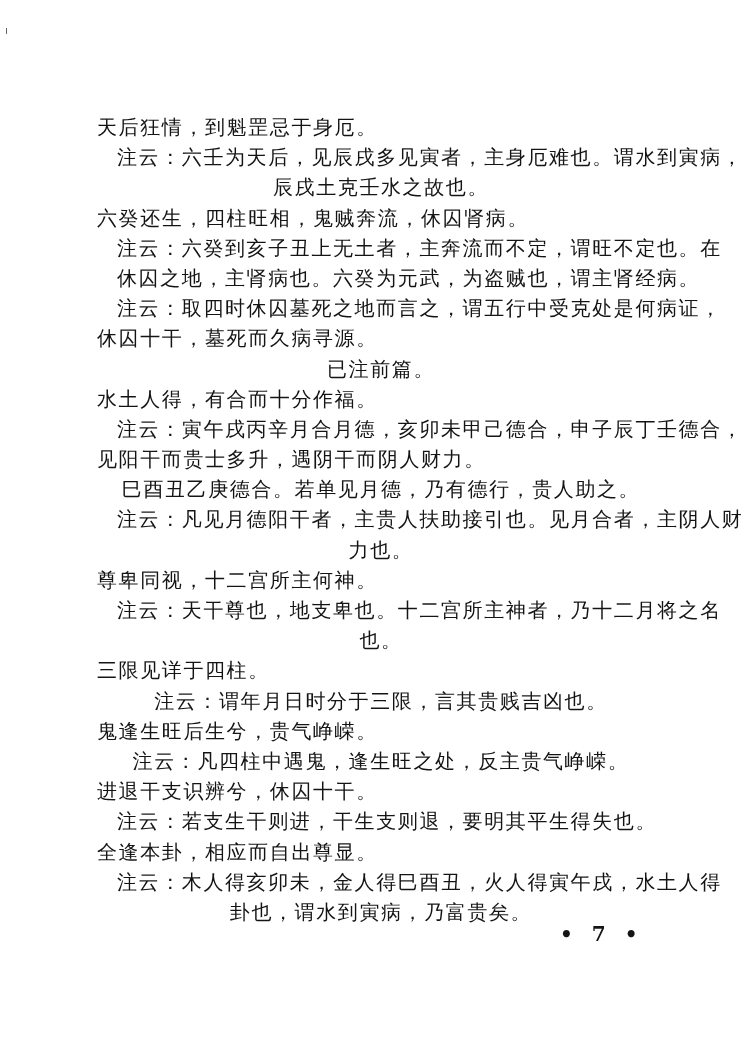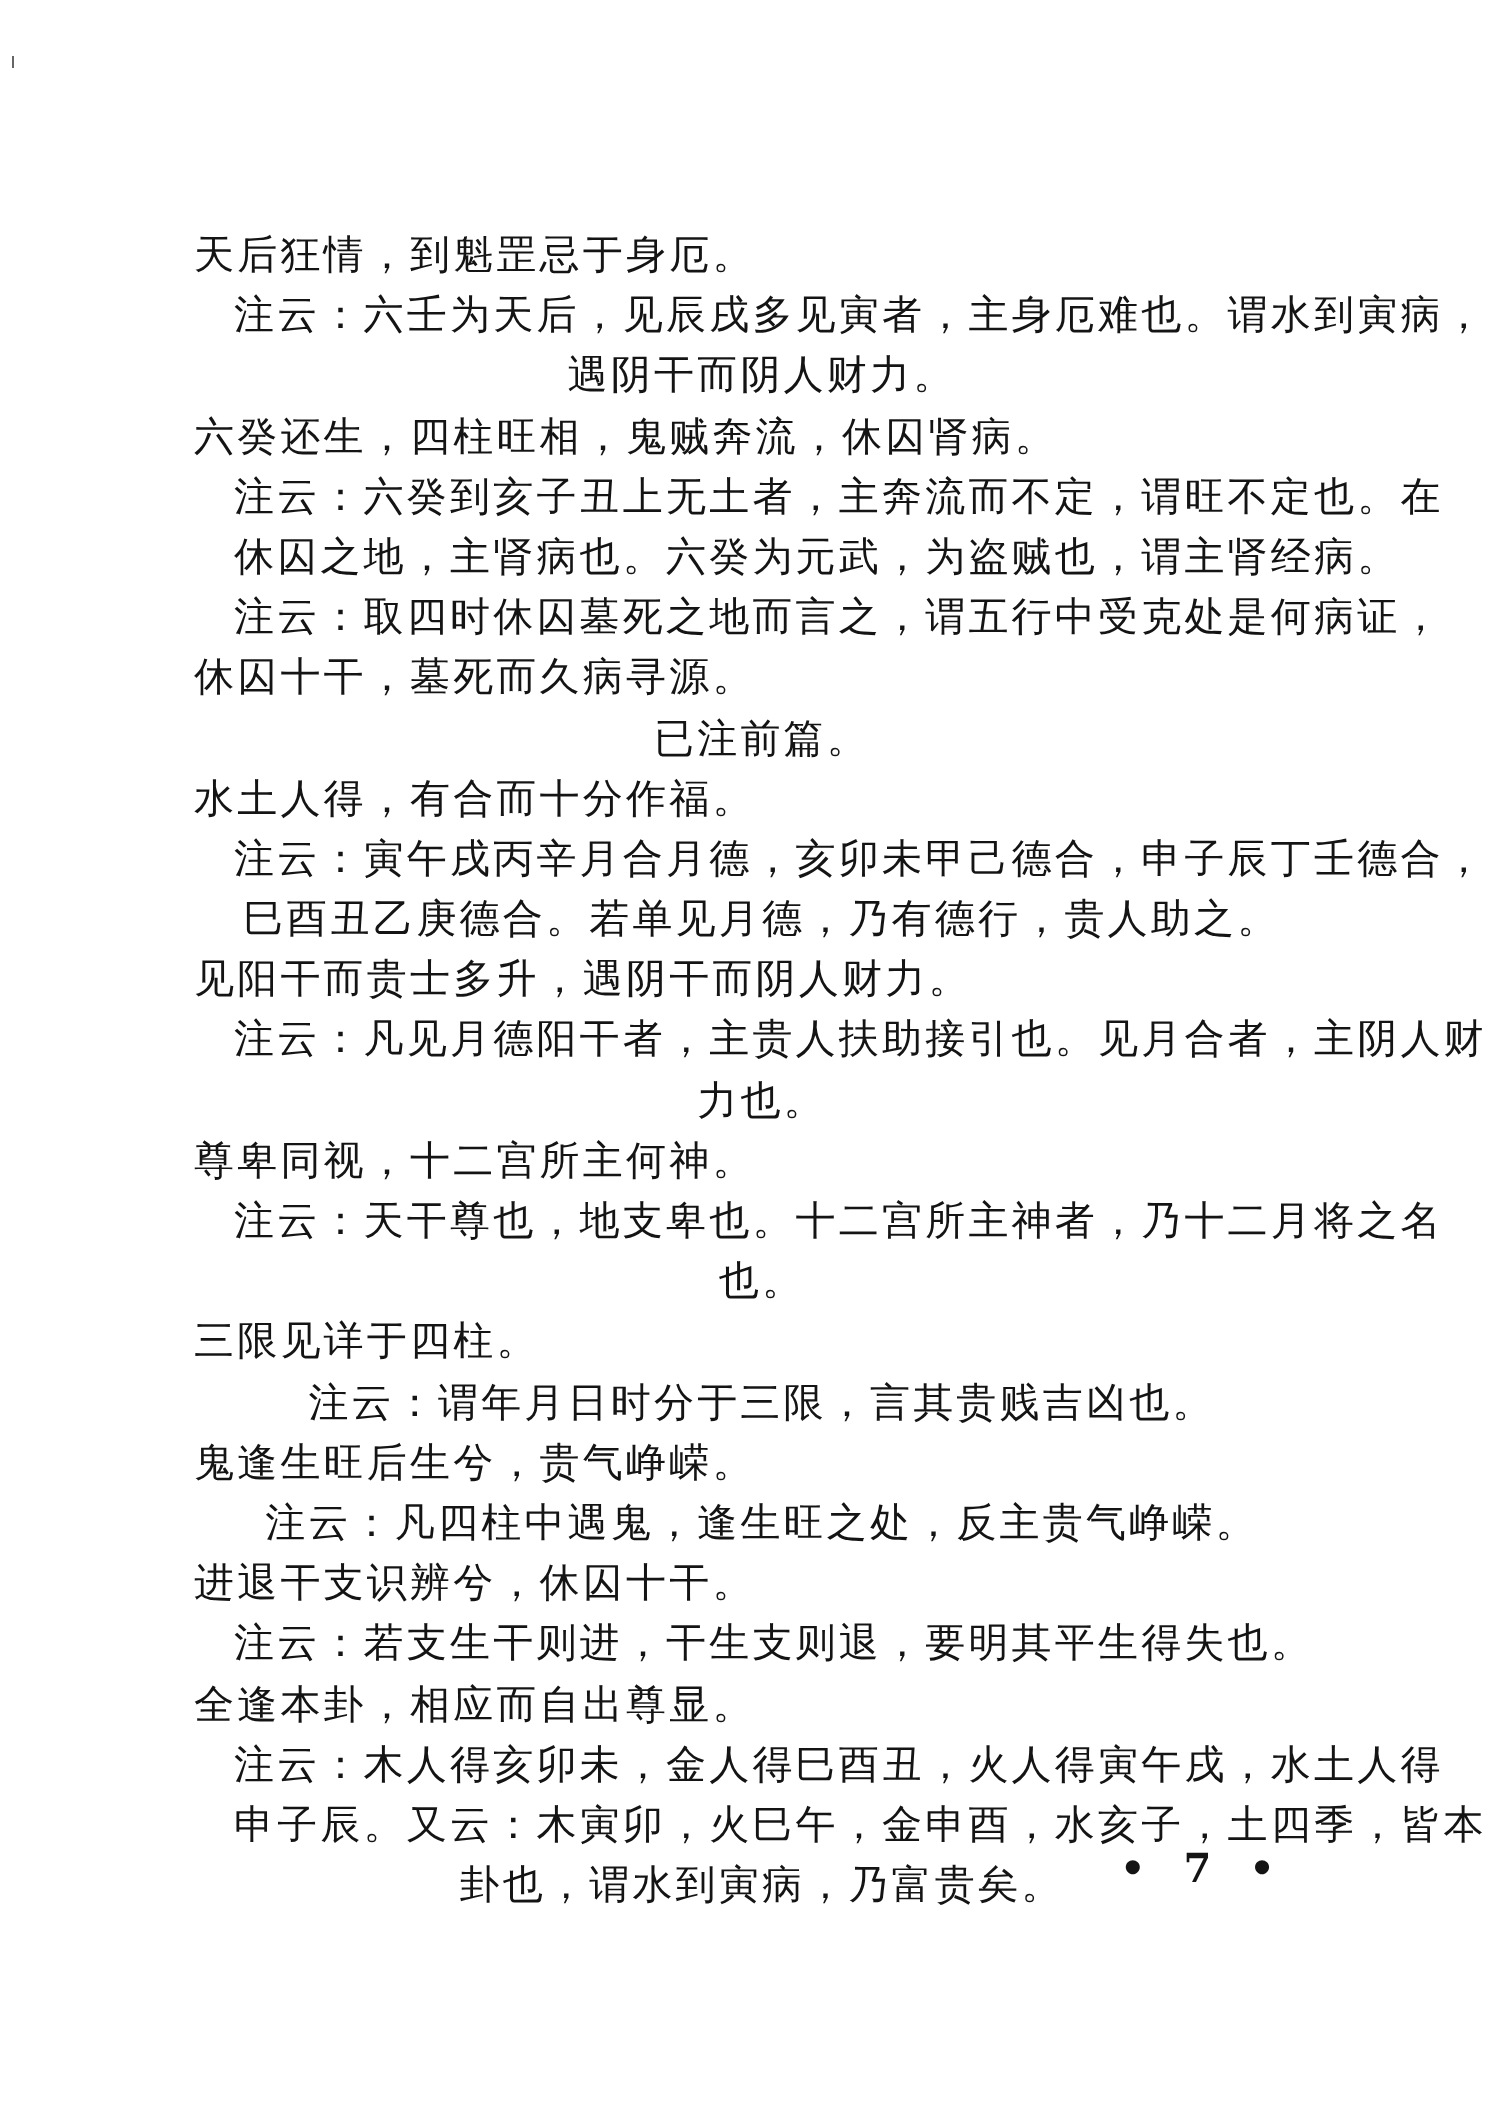--- a/index.html
+++ b/index.html
@@ -61,42 +61,41 @@
 </style>
 </head>
 <body>
 
 <div class="page">
   <div class="tick-mark"></div>
 
   <div class="text-block">
     <div class="line verse">天后狂情，到魁罡忌于身厄。</div>
     <div class="line note">注云：六壬为天后，见辰戌多见寅者，主身厄难也。谓水到寅病，</div>
-    <div class="line note">遇阴干而阴人财力。</div>
+    <div class="line note">辰戌土克壬水之故也。</div>
     <div class="line verse">六癸还生，四柱旺相，鬼贼奔流，休囚肾病。</div>
     <div class="line note">注云：六癸到亥子丑上无土者，主奔流而不定，谓旺不定也。在</div>
     <div class="line note">休囚之地，主肾病也。六癸为元武，为盗贼也，谓主肾经病。</div>
     <div class="line note">注云：取四时休囚墓死之地而言之，谓五行中受克处是何病证，</div>
     <div class="line verse">休囚十干，墓死而久病寻源。</div>
     <div class="line note">已注前篇。</div>
     <div class="line verse">水土人得，有合而十分作福。</div>
     <div class="line note">注云：寅午戌丙辛月合月德，亥卯未甲己德合，申子辰丁壬德合，</div>
+    <div class="line verse">见阳干而贵士多升，遇阴干而阴人财力。</div>
     <div class="line note">巳酉丑乙庚德合。若单见月德，乃有德行，贵人助之。</div>
-    <div class="line verse">见阳干而贵士多升，遇阴干而阴人财力。</div>
     <div class="line note">注云：凡见月德阳干者，主贵人扶助接引也。见月合者，主阴人财</div>
     <div class="line note">力也。</div>
     <div class="line verse">尊卑同视，十二宫所主何神。</div>
     <div class="line note">注云：天干尊也，地支卑也。十二宫所主神者，乃十二月将之名</div>
     <div class="line note">也。</div>
     <div class="line verse">三限见详于四柱。</div>
     <div class="line note">注云：谓年月日时分于三限，言其贵贱吉凶也。</div>
     <div class="line verse">鬼逢生旺后生兮，贵气峥嵘。</div>
     <div class="line note">注云：凡四柱中遇鬼，逢生旺之处，反主贵气峥嵘。</div>
     <div class="line verse">进退干支识辨兮，休囚十干。</div>
     <div class="line note">注云：若支生干则进，干生支则退，要明其平生得失也。</div>
     <div class="line verse">全逢本卦，相应而自出尊显。</div>
     <div class="line note">注云：木人得亥卯未，金人得巳酉丑，火人得寅午戌，水土人得</div>
-    <div class="line note">申子辰。又云：木寅卯，火巳午，金申酉，水亥子，土四季，皆本</div>
     <div class="line note">卦也，谓水到寅病，乃富贵矣。</div>
   </div>
 
   <div class="page-number">• 7 •</div>
 </div>
 
 </body></html>

